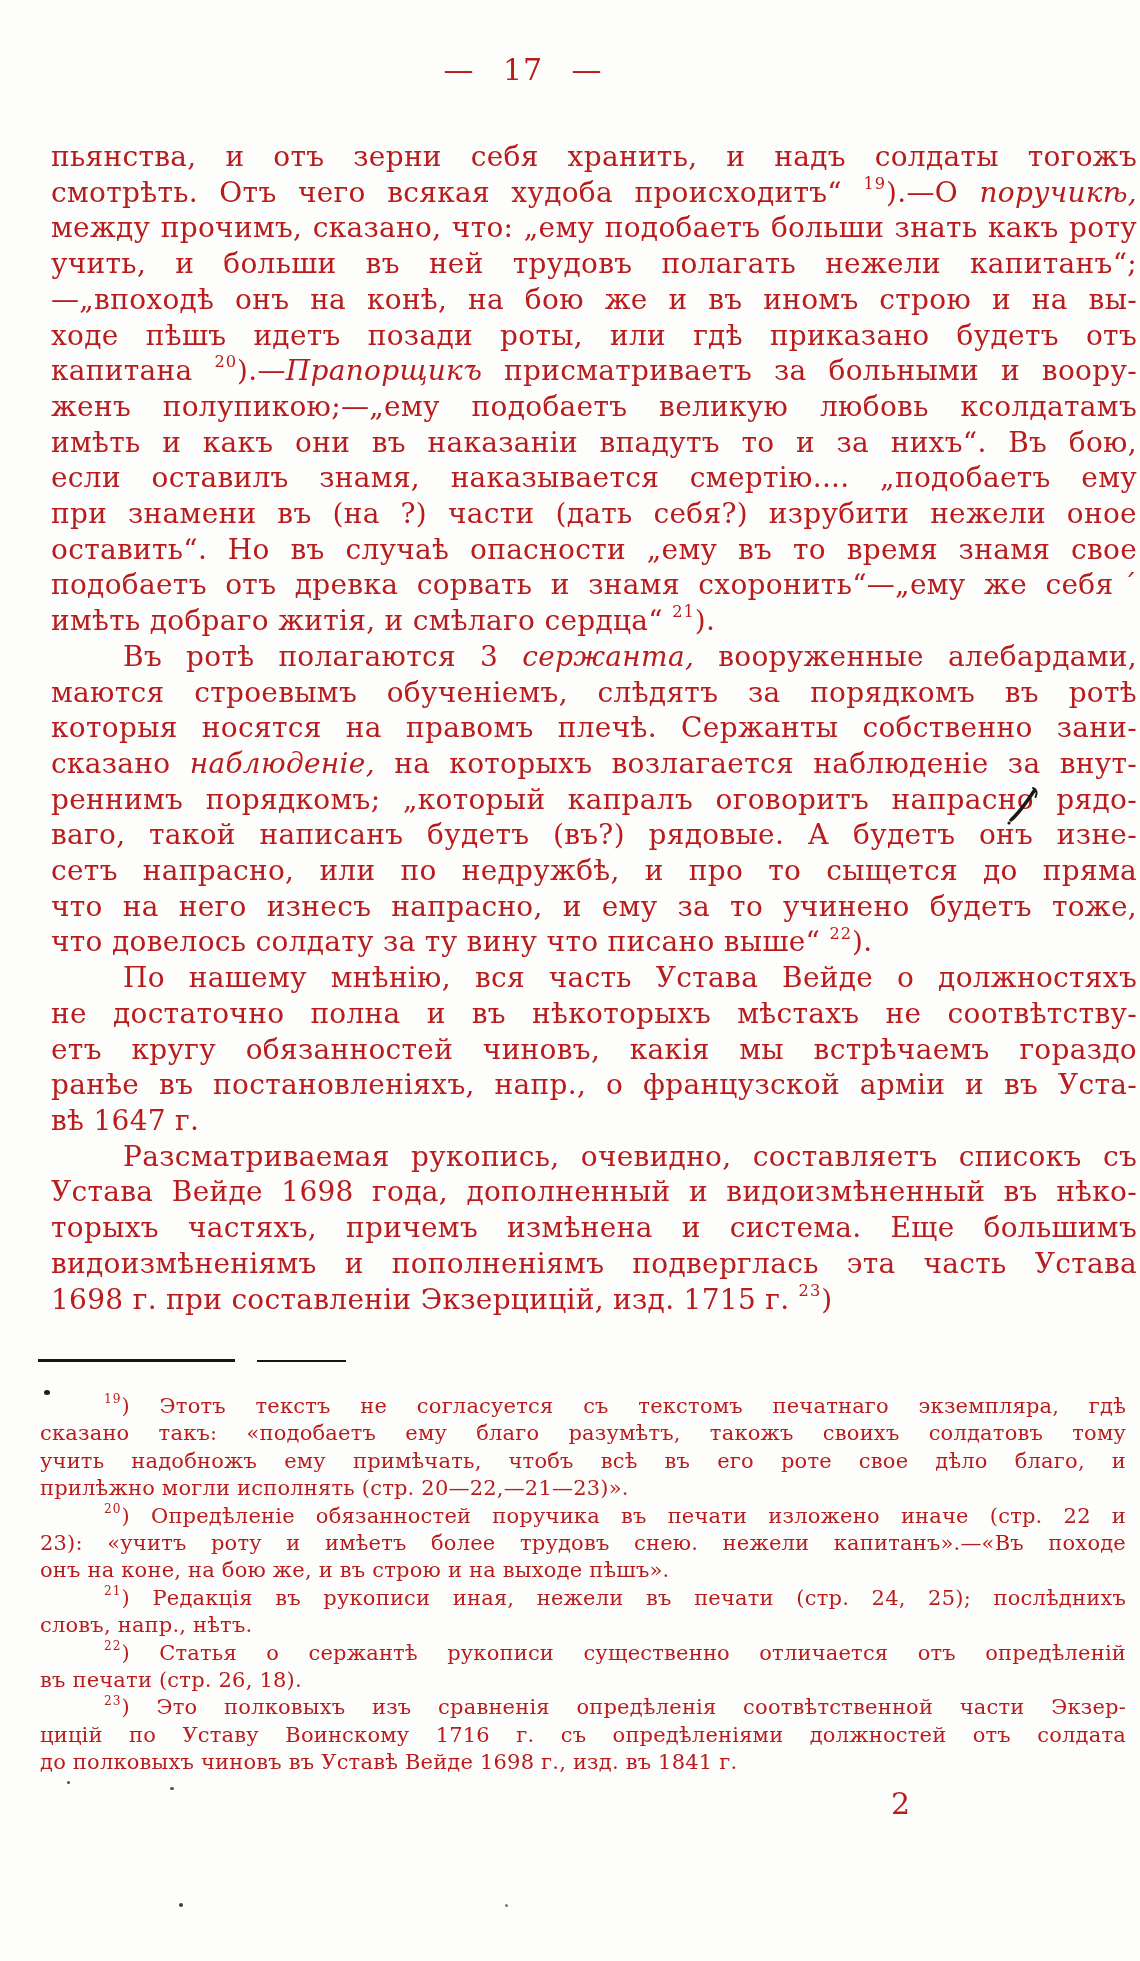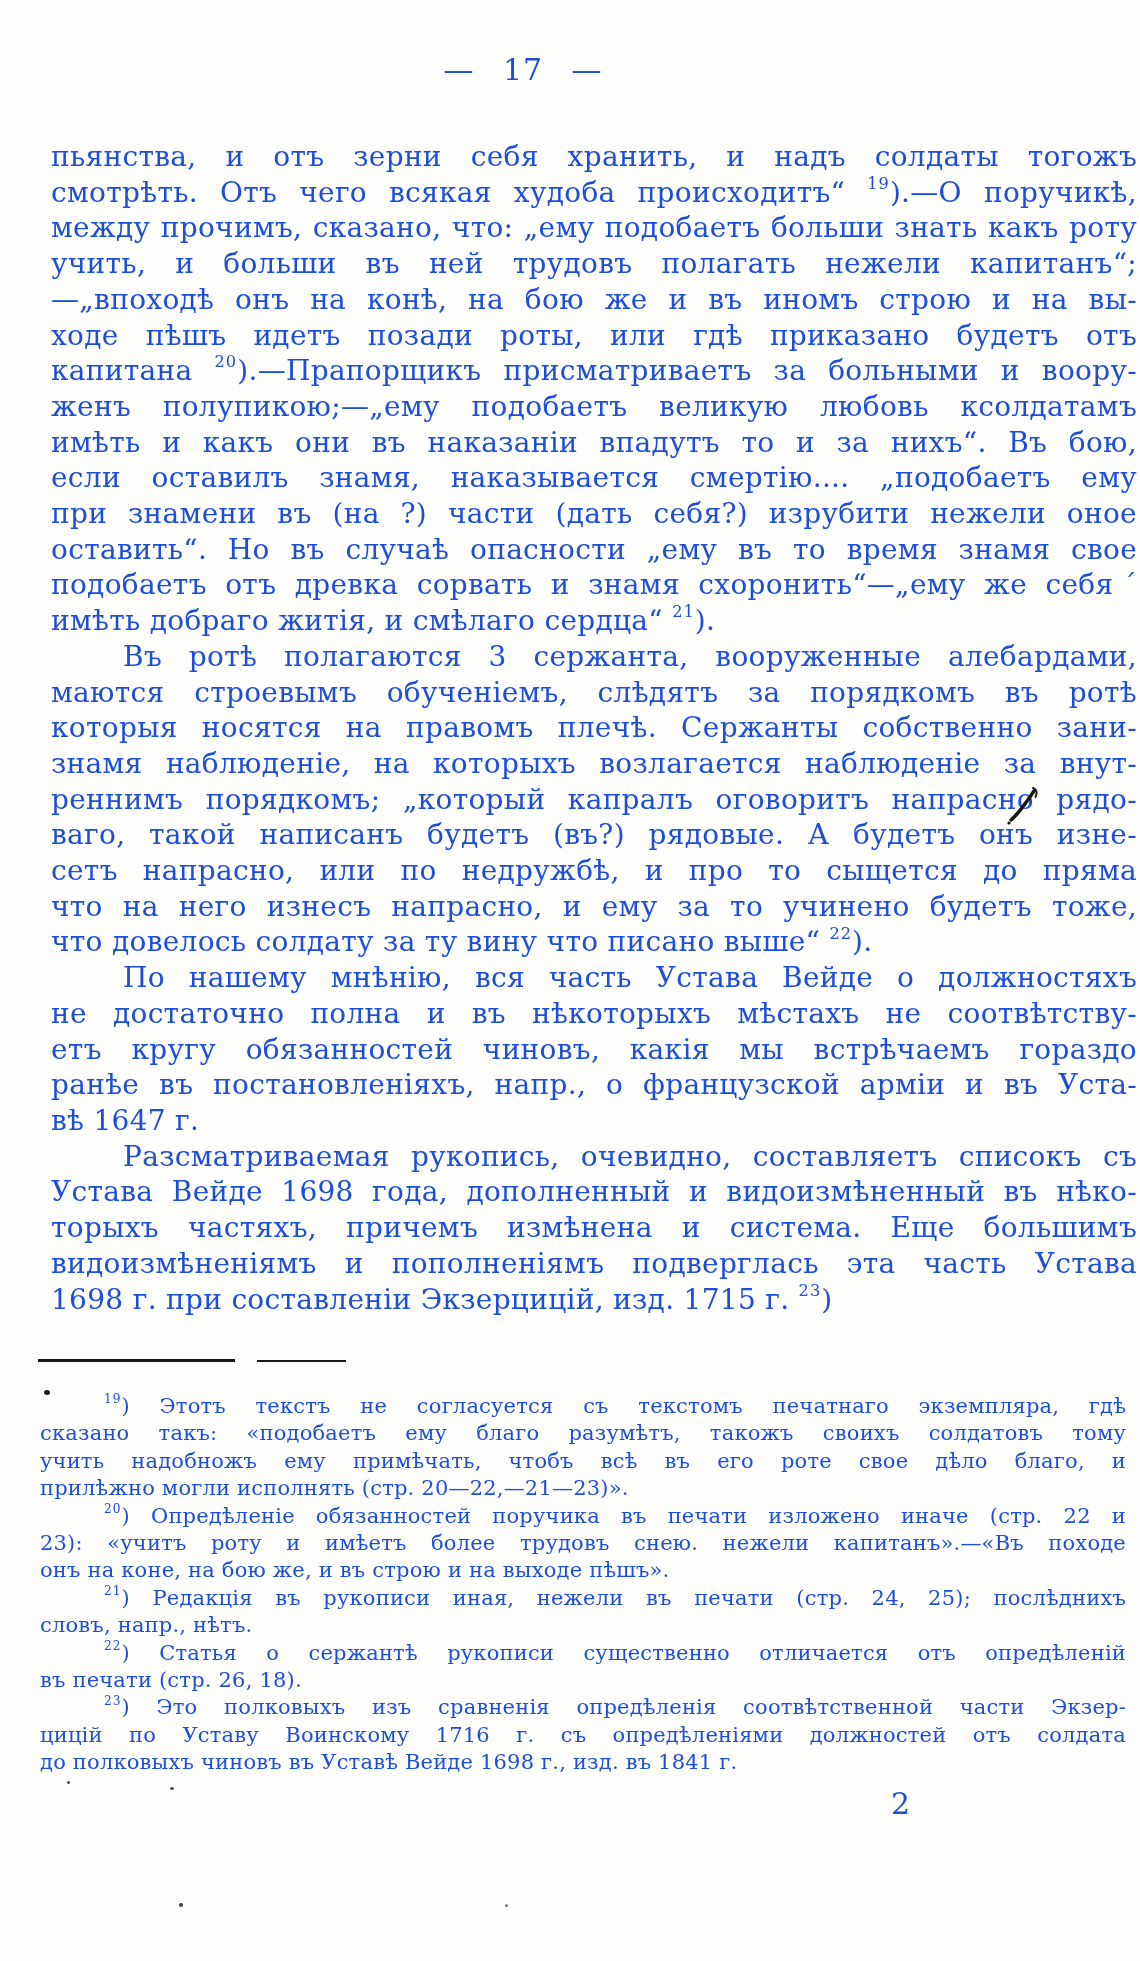--- a/index.html
+++ b/index.html
@@ -2,41 +2,41 @@
 <html lang="ru"><head>
 <meta charset="utf-8">
 <style>
   html,body{margin:0;padding:0;background:#ffffff;}
   .page{
     position:relative;
     width:1140px;height:1961px;
     background:#fdfdfc;
     overflow:hidden;
     font-family:"DejaVu Serif", serif;
-    color:#1d4ed8;
+    color:#b91c1c;
   }
   .hdr{
     position:absolute;top:52px;left:0;width:1046px;
     text-align:center;font-size:30px;word-spacing:18px;
     letter-spacing:1px;
   }
   .main{
     position:absolute;left:40px;top:139px;width:1086px;
     font-size:28px;line-height:35.7px;letter-spacing:0.3px;margin-left:11px;
   }
   .fnotes{
     position:absolute;left:40px;top:1393px;width:1086px;
     font-size:21px;line-height:27.4px;letter-spacing:0.2px;
   }
   .tline{white-space:normal;}
   .just{text-align:justify;text-align-last:justify;}
   .endl{text-align:right;text-align-last:left;}
   .main .ind{text-indent:72px;}
   .fnotes .ind{text-indent:64px;}
-  .it{}
+  .it{font-style:italic;}
   .fnref{
     font-size:0.58em;line-height:0;letter-spacing:1px;
     position:relative;top:-0.15em;vertical-align:super;
   }
   .rule{position:absolute;background:#191512;}
   .rule1{left:38px;top:1359px;width:197px;height:3px;}
   .rule2{left:257px;top:1360px;width:89px;height:2px;}
   .sig{position:absolute;left:891px;top:1786px;font-size:30px;}
   .penmark{position:absolute;left:1006px;top:784px;}
   .speck{position:absolute;background:#221d18;border-radius:50%;}
@@ -64,21 +64,21 @@
       <div class="tline just"><span>женъ полупикою;—„ему подобаетъ великую любовь ксолдатамъ</span></div>
       <div class="tline just"><span>имѣть и какъ они въ наказаніи впадутъ то и за нихъ“. Въ бою,</span></div>
       <div class="tline just"><span>если оставилъ знамя, наказывается смертію.... „подобаетъ ему</span></div>
       <div class="tline just"><span>при знамени въ (на ?) части (дать себя?) изрубити нежели оное</span></div>
       <div class="tline just"><span>оставить“. Но въ случаѣ опасности „ему въ то время знамя свое</span></div>
       <div class="tline just"><span>подобаетъ отъ древка сорвать и знамя схоронить“—„ему же себяˊ</span></div>
       <div class="tline endl"><span>имѣть добраго житія, и смѣлаго сердца“ </span><sup class="fnref">21</sup><span>).</span></div>
       <div class="tline just ind"><span>Въ ротѣ полагаются 3 </span><span class="it">сержанта,</span><span> вооруженные алебардами,</span></div>
       <div class="tline just"><span>маются строевымъ обученіемъ, слѣдятъ за порядкомъ въ ротѣ</span></div>
       <div class="tline just"><span>которыя носятся на правомъ плечѣ. Сержанты собственно зани-</span></div>
-      <div class="tline just"><span>знамя </span><span class="it">наблюденіе,</span><span> на которыхъ возлагается наблюденіе за внут-</span></div>
+      <div class="tline just"><span>сказано </span><span class="it">наблюденіе,</span><span> на которыхъ возлагается наблюденіе за внут-</span></div>
       <div class="tline just"><span>реннимъ порядкомъ; „который капралъ оговоритъ напрасно рядо-</span></div>
       <div class="tline just"><span>ваго, такой написанъ будетъ (въ?) рядовые. А будетъ онъ изне-</span></div>
       <div class="tline just"><span>сетъ напрасно, или по недружбѣ, и про то сыщется до пряма</span></div>
       <div class="tline just"><span>что на него изнесъ напрасно, и ему за то учинено будетъ тоже,</span></div>
       <div class="tline endl"><span>что довелось солдату за ту вину что писано выше“ </span><sup class="fnref">22</sup><span>).</span></div>
       <div class="tline just ind"><span>По нашему мнѣнію, вся часть Устава Вейде о должностяхъ</span></div>
       <div class="tline just"><span>не достаточно полна и въ нѣкоторыхъ мѣстахъ не соотвѣтству-</span></div>
       <div class="tline just"><span>етъ кругу обязанностей чиновъ, какія мы встрѣчаемъ гораздо</span></div>
       <div class="tline just"><span>ранѣе въ постановленіяхъ, напр., о французской арміи и въ Уста-</span></div>
       <div class="tline endl"><span>вѣ 1647 г.</span></div>

